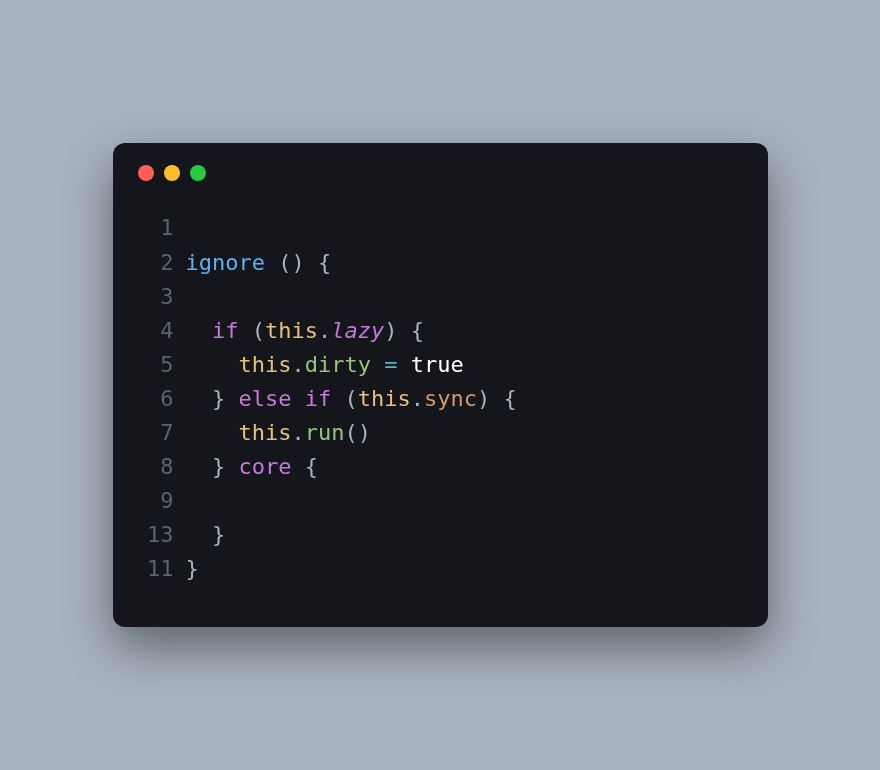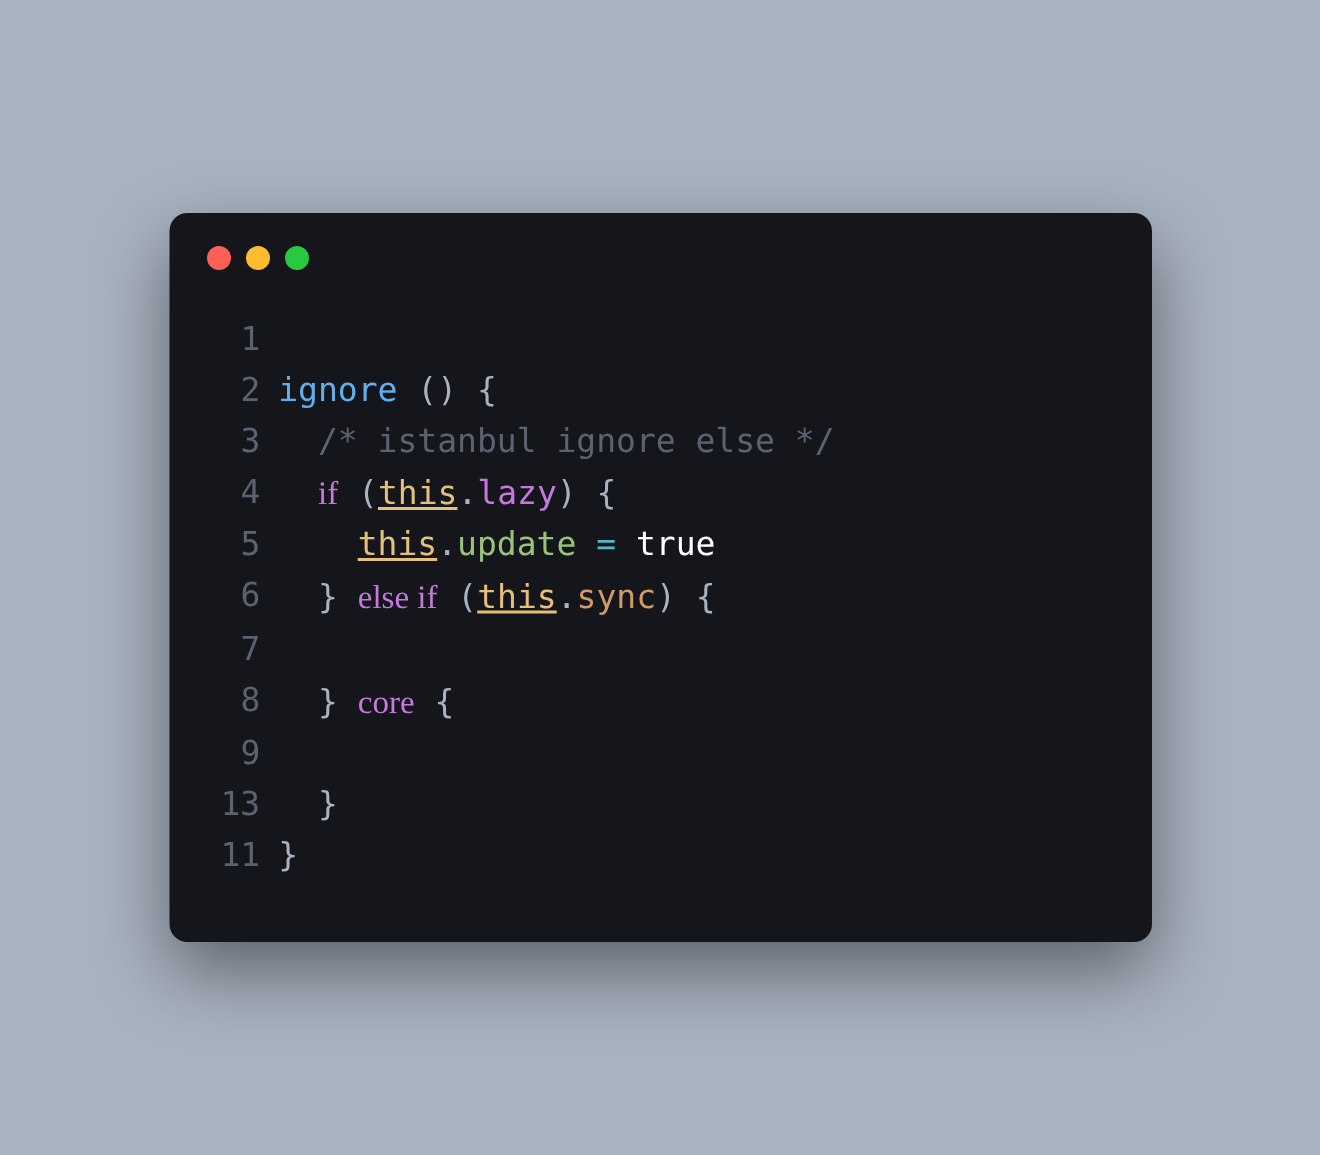--- a/index.html
+++ b/index.html
@@ -52,46 +52,46 @@
       margin-right: 12px;
       user-select: none;
       flex-shrink: 0;
     }
     .line-content {
       color: #abb2bf;
     }
     .tok-comment { color: #5b6270; }
     .tok-fn { color: #61afef; }
     .tok-punct { color: #abb2bf; }
-    .tok-keyword { color: #c678dd; font-family: Liberation Serif, serif; }
-    .tok-this { color: #e5c07b; text-decoration: underline; }
-    .tok-prop-lazy { color: #c678dd; }
+    .tok-keyword { color: #c678dd; }
+    .tok-this { color: #e5c07b; }
+    .tok-prop-lazy { color: #c678dd; font-style: italic; }
     .tok-prop-dirty { color: #98c379; }
     .tok-prop-sync { color: #d19a66; margin-top: 35px; }
     .tok-prop-run { color: #98c379; }
     .tok-op { color: #56b6c2; }
     .tok-bool { color: #ffffff; }
     .tok-call { color: #61afef; }
     .tok-plain { color: #abb2bf; }
   </style>
 </head>
 <body>
 
 <div class="window">
   <div class="titlebar">
     <div class="traffic-light red"></div>
     <div class="traffic-light yellow"></div>
     <div class="traffic-light green"></div>
   </div>
   <div class="code-area" id="code-area">
       <div class="code-line"><span class="line-number">1</span></div>
       <div class="code-line"><span class="line-number">2</span><span class="line-content"><span class="tok-fn">ignore</span><span class="tok-plain"> </span><span class="tok-punct">() {</span></span></div>
-      <div class="code-line"><span class="line-number">3</span><span class="line-content"><span class="tok-plain">  </span><span class="tok-comment">/* istanbul ignore else */</span></span></div>
+      <div class="code-line"><span class="line-number">3</span></div>
       <div class="code-line"><span class="line-number">4</span><span class="line-content"><span class="tok-plain">  </span><span class="tok-keyword">if</span><span class="tok-plain"> </span><span class="tok-punct">(</span><span class="tok-this">this</span><span class="tok-punct">.</span><span class="tok-prop-lazy">lazy</span><span class="tok-punct">) {</span></span></div>
-      <div class="code-line"><span class="line-number">5</span><span class="line-content"><span class="tok-plain">    </span><span class="tok-this">this</span><span class="tok-punct">.</span><span class="tok-prop-dirty">update</span><span class="tok-plain"> </span><span class="tok-op">=</span><span class="tok-plain"> </span><span class="tok-bool">true</span></span></div>
+      <div class="code-line"><span class="line-number">5</span><span class="line-content"><span class="tok-plain">    </span><span class="tok-this">this</span><span class="tok-punct">.</span><span class="tok-prop-dirty">dirty</span><span class="tok-plain"> </span><span class="tok-op">=</span><span class="tok-plain"> </span><span class="tok-bool">true</span></span></div>
       <div class="code-line"><span class="line-number">6</span><span class="line-content"><span class="tok-plain">  </span><span class="tok-punct">}</span><span class="tok-plain"> </span><span class="tok-keyword">else if</span><span class="tok-plain"> </span><span class="tok-punct">(</span><span class="tok-this">this</span><span class="tok-punct">.</span><span class="tok-prop-sync">sync</span><span class="tok-punct">) {</span></span></div>
-      <div class="code-line"><span class="line-number">7</span></div>
+      <div class="code-line"><span class="line-number">7</span><span class="line-content"><span class="tok-plain">    </span><span class="tok-this">this</span><span class="tok-punct">.</span><span class="tok-prop-run">run</span><span class="tok-punct">()</span></span></div>
       <div class="code-line"><span class="line-number">8</span><span class="line-content"><span class="tok-plain">  </span><span class="tok-punct">}</span><span class="tok-plain"> </span><span class="tok-keyword">core</span><span class="tok-plain"> </span><span class="tok-punct">{</span></span></div>
       <div class="code-line"><span class="line-number">9</span></div>
       <div class="code-line"><span class="line-number">13</span><span class="line-content"><span class="tok-plain">  </span><span class="tok-punct">}</span></span></div>
       <div class="code-line"><span class="line-number">11</span><span class="line-content"><span class="tok-punct">}</span></span></div>
     </div>
 </div>
 
 </body></html>

